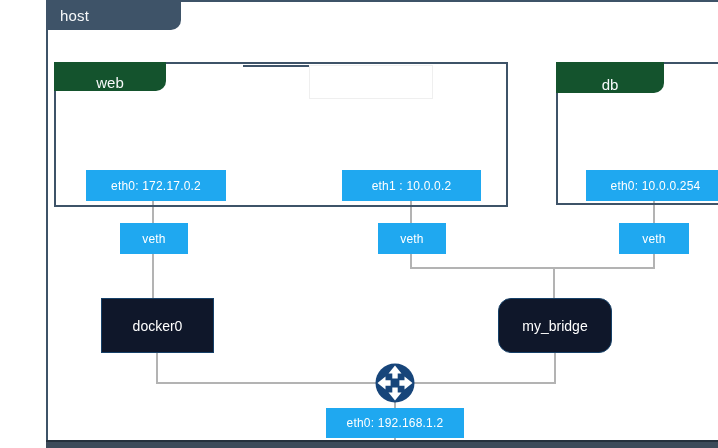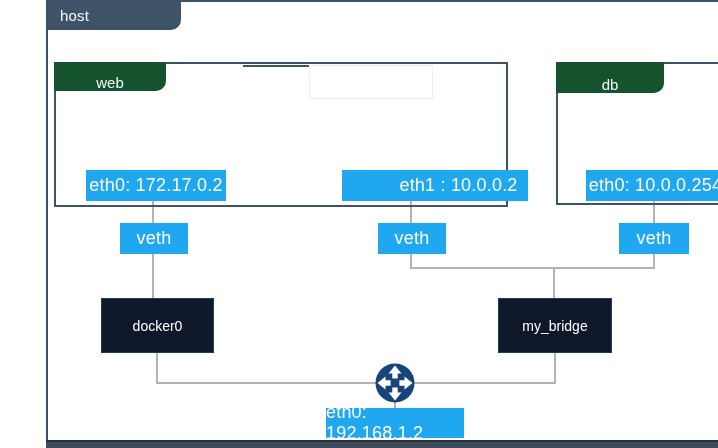--- a/index.html
+++ b/index.html
@@ -25,36 +25,36 @@
     display:flex;align-items:flex-end;justify-content:center;color:#f7f9fa;font-size:15px;
   }
   .ctab-web{left:8px;top:62px;width:112px;height:29px;}
   .ctab-db{left:510px;top:62px;width:108px;height:31px;}
   .dbl-border{position:absolute;left:197px;top:65px;width:73px;height:2px;background:#3e5368;z-index:3;}
   .ghost{position:absolute;left:263px;top:65px;width:124px;height:34px;background:#ffffff;
     border:1px solid #efefef;box-sizing:border-box;z-index:3;}
   
   .blue{
     position:absolute;background:#1fa8f0;color:#ffffff;display:flex;align-items:center;
-    justify-content:center;font-size:18px;z-index:4;letter-spacing:.2px;
+    justify-content:center;font-size:12px;z-index:4;letter-spacing:.2px;
   }
   .if-web-eth0{left:40px;top:170px;width:140px;height:31px;}
-  .if-web-eth1{left:296px;top:170px;width:139px;height:31px;padding-left:47px;}
+  .if-web-eth1{left:296px;top:170px;width:139px;height:31px;}
   .if-db-eth0{left:540px;top:170px;width:139px;height:31px;}
   .veth-l{left:74px;top:223px;width:68px;height:31px;}
   .veth-m{left:332px;top:223px;width:68px;height:31px;}
   .veth-r{left:573px;top:223px;width:70px;height:31px;}
   .if-host-eth0{left:280px;top:408px;width:138px;height:30px;}
   
   .bridge{
     position:absolute;background:#0f172a;color:#ffffff;display:flex;align-items:center;
     justify-content:center;font-size:14px;z-index:4;border:1px solid #164068;box-sizing:border-box;
   }
   .bridge-docker0{left:55px;top:298px;width:113px;height:55px;}
-  .bridge-my{left:452px;top:298px;width:114px;height:55px;}
+  .bridge-my{left:452px;top:298px;width:114px;height:55px;border-radius:13px;}
   
   .ln{position:absolute;background:#b3b3b3;z-index:2;}
   .v{width:2px;} .h{height:2px;}
   
   .router{position:absolute;left:329px;top:363px;width:40px;height:40px;z-index:4;}
 </style>
 </head>
 <body>
 
 <div class="canvas">

